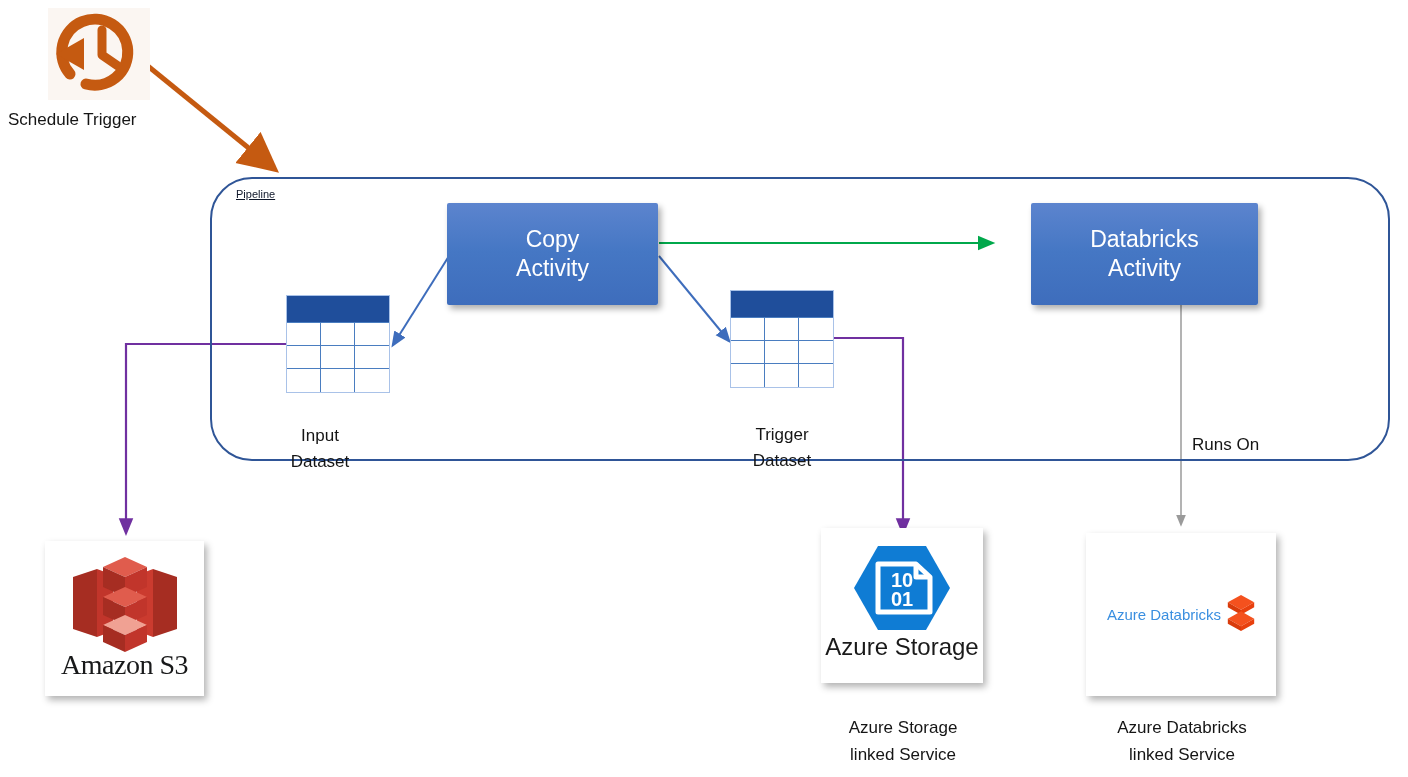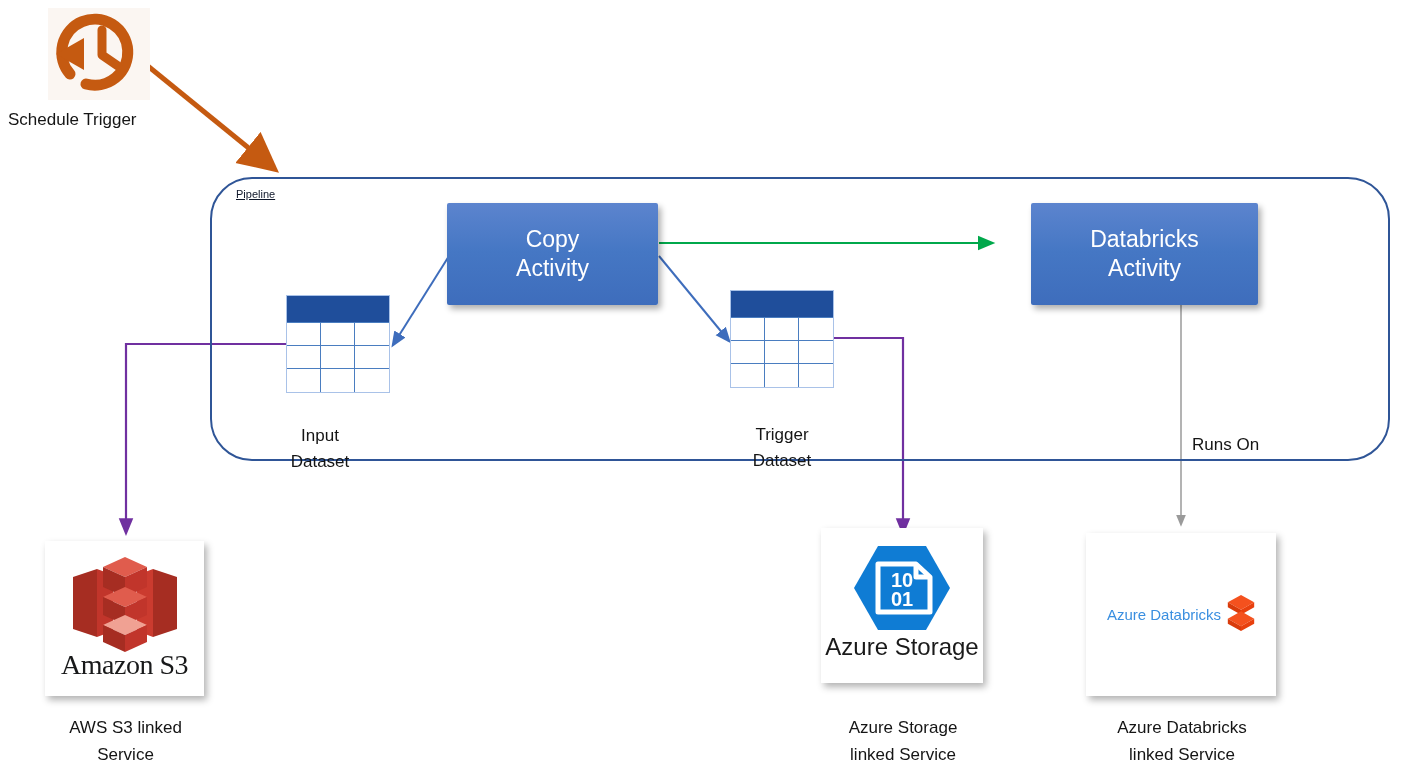--- a/index.html
+++ b/index.html
@@ -303,24 +303,20 @@
         <path d="M58,34 L80,44 L58,54 L36,44 Z" fill="#E05C4D"></path>
         <path d="M36,44 L58,54 L58,72 L36,62 Z" fill="#A62D22"></path>
         <path d="M80,44 L58,54 L58,72 L80,62 Z" fill="#C1352B"></path>
 
         <path d="M58,62 L80,72 L58,82 L36,72 Z" fill="#F0A193"></path>
         <path d="M36,72 L58,82 L58,99 L36,89 Z" fill="#A62D22"></path>
         <path d="M80,72 L58,82 L58,99 L80,89 Z" fill="#C1352B"></path>
       </svg>
     </div>
     <div id="s3-wordmark">Amazon S3</div>
-  </div>
-  <div class="service-caption" id="s3-caption">
-    <div>AWS S3 linked</div>
-    <div>Service</div>
   </div>
 
   <div class="abs service-card" id="storage-card">
     <div id="storage-logo">
       <svg viewBox="0 0 100 92" width="100" height="92" xmlns="http://www.w3.org/2000/svg">
         <polygon points="26,4 74,4 98,46 74,88 26,88 2,46" fill="#0F7CD4"></polygon>
         <path d="M26,22 L64,22 L78,35 L78,70 L26,70 Z" fill="none" stroke="#ffffff" stroke-width="5" stroke-linejoin="round"></path>
         <path d="M64,22 L64,35 L78,35" fill="none" stroke="#ffffff" stroke-width="5" stroke-linejoin="round"></path>
         <text x="50" y="45" fill="#ffffff" font-family="Liberation Sans, sans-serif" font-size="20" font-weight="bold" text-anchor="middle">10</text>
         <text x="50" y="64" fill="#ffffff" font-family="Liberation Sans, sans-serif" font-size="20" font-weight="bold" text-anchor="middle">01</text>

